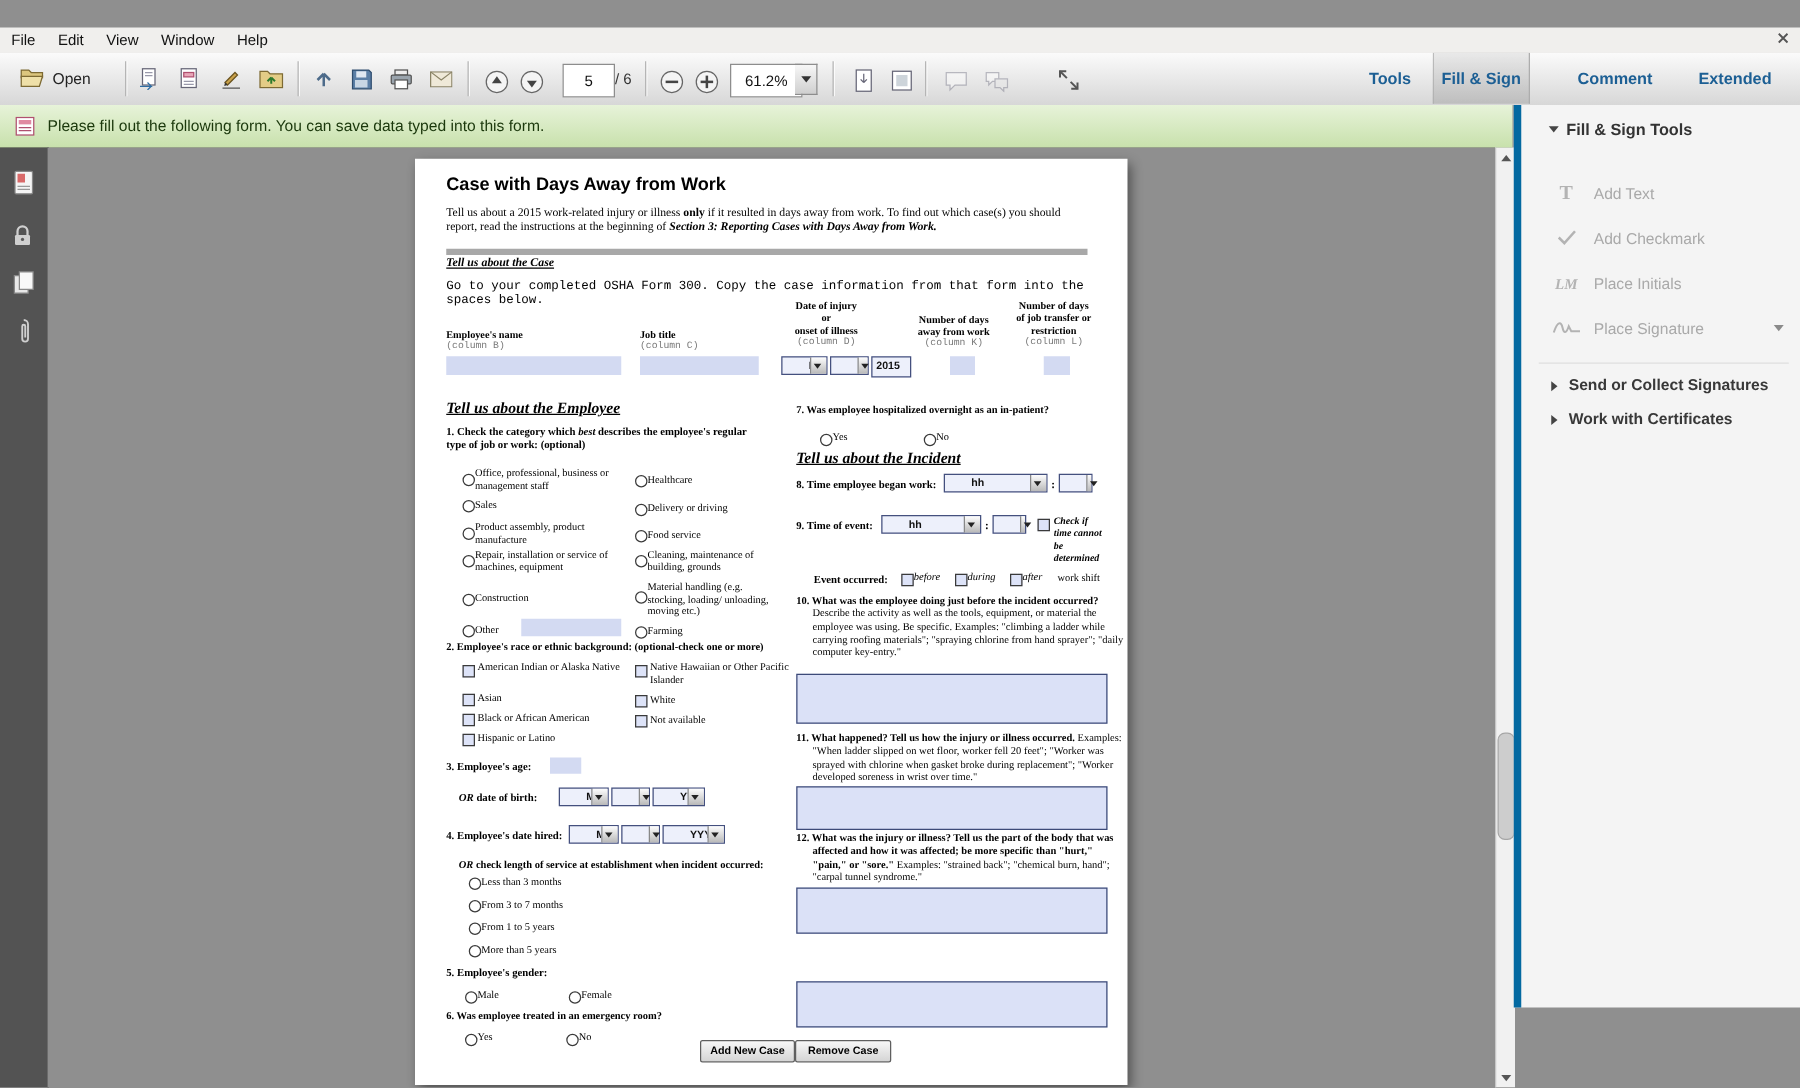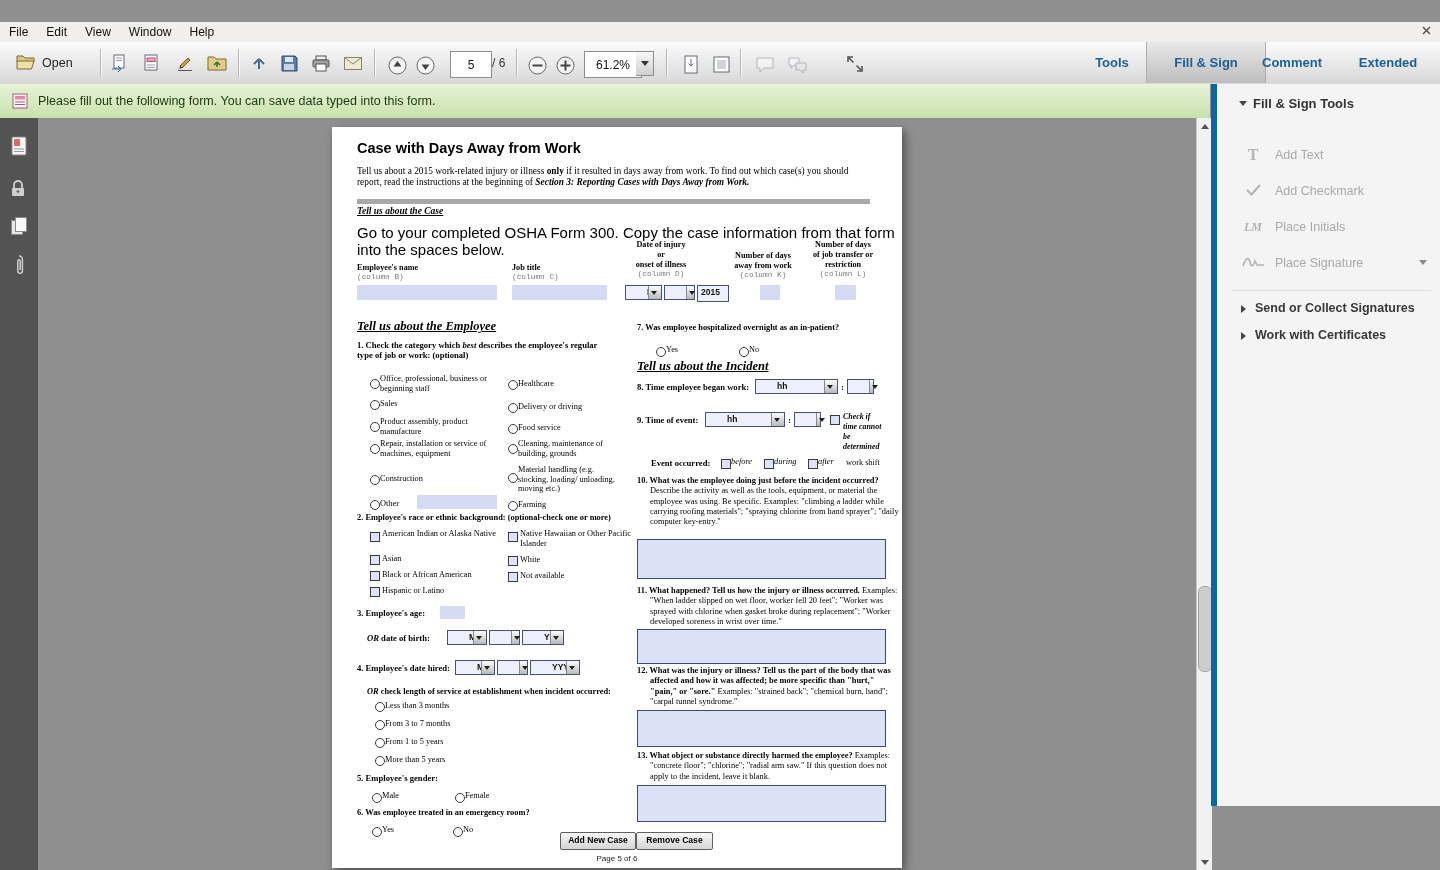--- a/index.html
+++ b/index.html
@@ -66,21 +66,21 @@
   .tglyph{font-family:"Liberation Serif",serif;font-weight:bold;font-size:16px}
   .iglyph{font-family:"Liberation Serif",serif;font-style:italic;font-weight:bold;font-size:12px}
   .psec{position:absolute;left:38px;font-size:12.5px;font-weight:bold;color:#383838}
   .pdivider{position:absolute;left:14px;top:206px;width:200px;height:1px;background:#dedede}
 
   
   .ft{position:absolute;left:25px;top:13px;font-size:14.5px;font-weight:bold;font-family:"Liberation Sans",sans-serif;color:#000}
   .intro{position:absolute;left:25px;top:39px;width:500px;font-family:"Liberation Serif",serif;font-size:9.4px;line-height:11.3px;color:#000}
   .grayband{position:absolute;left:25px;top:72px;width:513px;height:5px;background:#a8a8a8}
   .casehead{position:absolute;left:25px;top:79px;font-family:"Liberation Serif",serif;font-style:italic;font-weight:bold;font-size:9.5px;text-decoration:underline;color:#000}
-  .instr{position:absolute;left:25px;top:97px;font-family:Liberation Sans, sans-serif;font-size:15px;color:#000}
+  .instr{position:absolute;left:25px;top:97px;font-family:Liberation Mono, monospace;font-size:10px;color:#000}
   .bighead{position:absolute;font-family:"Liberation Serif",serif;font-style:italic;font-weight:bold;font-size:12.5px;text-decoration:underline;color:#000}
   .colh{font-family:"Liberation Serif",serif;font-weight:bold;font-size:8.2px;line-height:10px;white-space:pre-line;color:#000}
   .colsub{font-family:Liberation Mono, monospace;font-size:7.8px;color:#7a7a7a}
   .ctr{text-align:center}
   .q{position:absolute;font-family:"Liberation Serif",serif;font-weight:bold;font-size:8.6px;line-height:10px;color:#000}
   .nw{white-space:nowrap;font-size:8.4px}
   .opt{position:absolute;font-family:"Liberation Serif",serif;font-size:8.3px;line-height:9.7px;color:#000}
   .evopt{position:absolute;font-family:"Liberation Serif",serif;font-style:italic;font-size:8.4px;color:#000}
   .note{position:absolute;font-family:"Liberation Serif",serif;font-style:italic;font-weight:bold;font-size:7.9px;line-height:10px;white-space:pre-line;color:#000}
   .qpar{position:absolute;width:250px;font-family:"Liberation Serif",serif;font-size:8.4px;line-height:10.3px;padding-left:13px;text-indent:-13px;color:#000}
@@ -247,21 +247,21 @@
         </svg>
     </div>
     <div class="tbtn" style="left:842px;top:9px">
       <svg width="18" height="18">
           <path d="M2 7V2h5M16 11v5h-5" fill="none" stroke="#555" stroke-width="1.6"></path>
           <path d="M2 2l5.5 5.5M16 16l-5.5-5.5" stroke="#555" stroke-width="1.6"></path>
         </svg>
     </div>
 
     <div class="tab" style="left:1082px;width:60px">Tools</div>
-    <div class="tab active" style="left:1146px;width:120px">Fill &amp; Sign</div>
+    <div class="tab active" style="left:1146px;width:78px">Fill &amp; Sign</div>
     <div class="tab" style="left:1248px;width:88px">Comment</div>
     <div class="tab" style="left:1340px;width:96px">Extended</div>
   </div>
 
   <div id="notif">
     <span class="nicon">
       <svg width="16" height="16">
           <rect x="1" y="1" width="14" height="14" fill="#fff" stroke="#b05070"></rect>
           <rect x="3" y="3" width="10" height="3.5" fill="#e08aa2"></rect>
           <line x1="3" y1="9" x2="13" y2="9" stroke="#b05070"></line>
@@ -353,21 +353,21 @@
       </div>
       <div class="fldb" style="left:365px;top:158px;width:27px;height:15px">2015</div>
       <div class="fld" style="left:428px;top:158px;width:20px;height:15px"></div>
       <div class="fld" style="left:503px;top:158px;width:21px;height:15px"></div>
 
       <div class="bighead" style="left:25px;top:192px">Tell us about the Employee</div>
 
       <div class="q" style="left:25px;top:213px;width:258px"><span>1. Check the category which </span><i>best</i><span> describes the employee's regular type of job or work:  (optional)</span></div>
 
       <span class="rad" style="left:38px;top:252px"></span>
-      <span class="opt" style="left:48px;top:247px;width:132px">Office, professional, business or beginning staff</span>
+      <span class="opt" style="left:48px;top:247px;width:132px">Office, professional, business or management staff</span>
       <span class="rad" style="left:38px;top:273px"></span>
       <span class="opt" style="left:48px;top:272px;width:132px">Sales</span>
       <span class="rad" style="left:38px;top:295px"></span>
       <span class="opt" style="left:48px;top:290px;width:120px">Product assembly, product manufacture</span>
       <span class="rad" style="left:38px;top:317px"></span>
       <span class="opt" style="left:48px;top:312px;width:135px">Repair, installation or service of machines, equipment</span>
       <span class="rad" style="left:38px;top:348px"></span>
       <span class="opt" style="left:48px;top:347px;width:132px">Construction</span>
       <span class="rad" style="left:38px;top:373px"></span>
       <span class="opt" style="left:48px;top:372px;width:40px">Other</span>
@@ -522,26 +522,24 @@
 
       <div class="qpar" style="left:305px;top:349px"><b>10. What was the employee doing just before the incident occurred?</b> <span>Describe the activity as well as the tools, equipment, or material the employee was using.  Be specific.  Examples:  "climbing a ladder while carrying roofing materials"; "spraying chlorine from hand sprayer"; "daily computer key-entry."</span></div>
       <div class="ta" style="left:305px;top:412px;width:247px;height:38px"></div>
 
       <div class="qpar" style="left:305px;top:459px"><b>11. What happened?  Tell us how the injury or illness occurred.</b> <span>Examples:  "When ladder slipped on wet floor, worker fell 20 feet"; "Worker was sprayed with chlorine when gasket broke during replacement"; "Worker developed soreness in wrist over time."</span></div>
       <div class="ta" style="left:305px;top:502px;width:247px;height:33px"></div>
 
       <div class="qpar" style="left:305px;top:539px"><b>12. What was the injury or illness?  Tell us the part of the body that was affected and how it was affected; be more specific than "hurt," "pain," or "sore."</b> <span>Examples:  "strained back"; "chemical burn, hand"; "carpal tunnel syndrome."</span></div>
       <div class="ta" style="left:305px;top:583px;width:247px;height:35px"></div>
 
-      <div class="qpar" style="left:305px;top:624px"><b>13. What object or substance directly harmed the employee?</b> <span>Examples: "concrete floor"; "chlorine"; "radial arm saw."  If this question does not apply to the incident, leave it blank.</span></div>
       <div class="ta" style="left:305px;top:658px;width:247px;height:35px"></div>
 
       <div class="pbtn" style="left:228px;top:705px;width:74px">Add New Case</div>
       <div class="pbtn" style="left:304px;top:705px;width:75px">Remove Case</div>
-      <div class="pagefoot">Page 5 of 6</div>
     </div>
   </div>
 
   <div id="vscroll">
     <div class="sbarrow" style="top:0">
         <span class="triup"></span>
       </div>
     <div class="sbthumb"></div>
     <div class="sbarrow" style="top:736px">
         <span class="tridown"></span>

